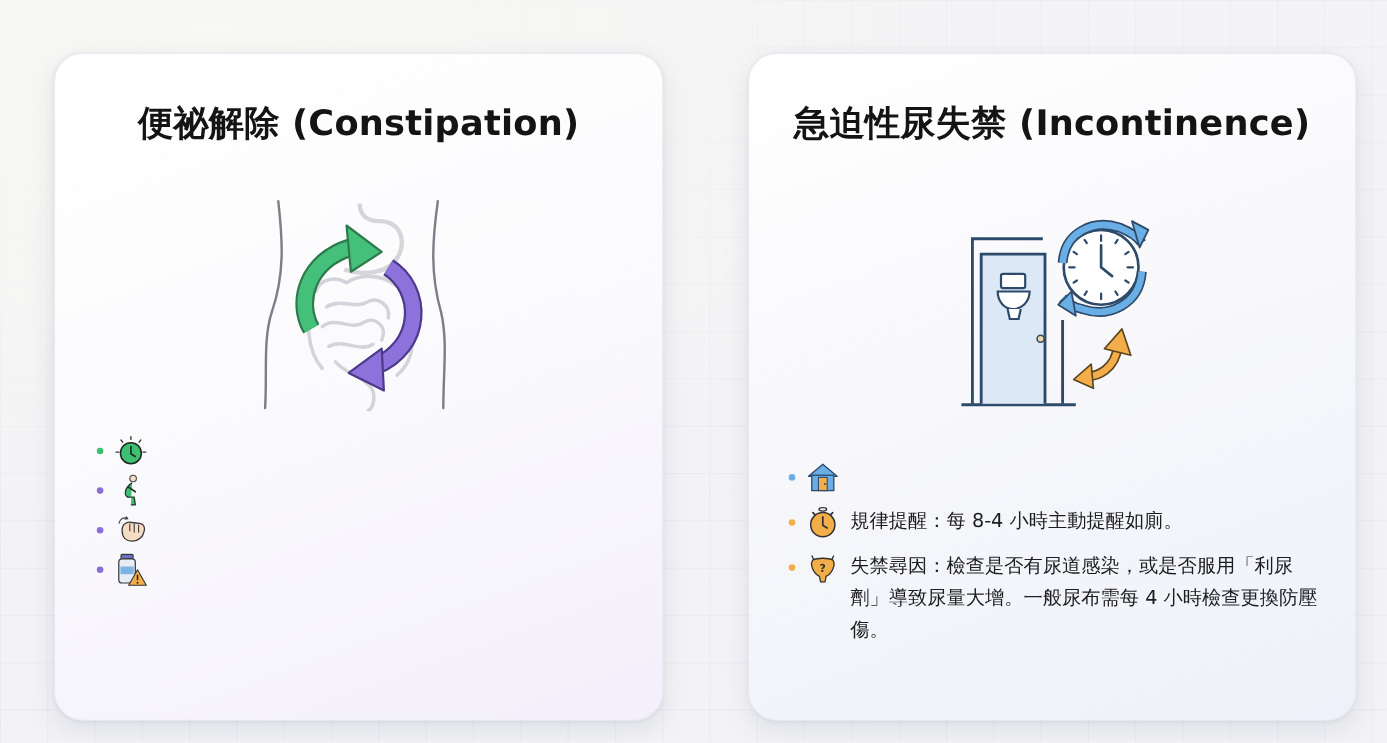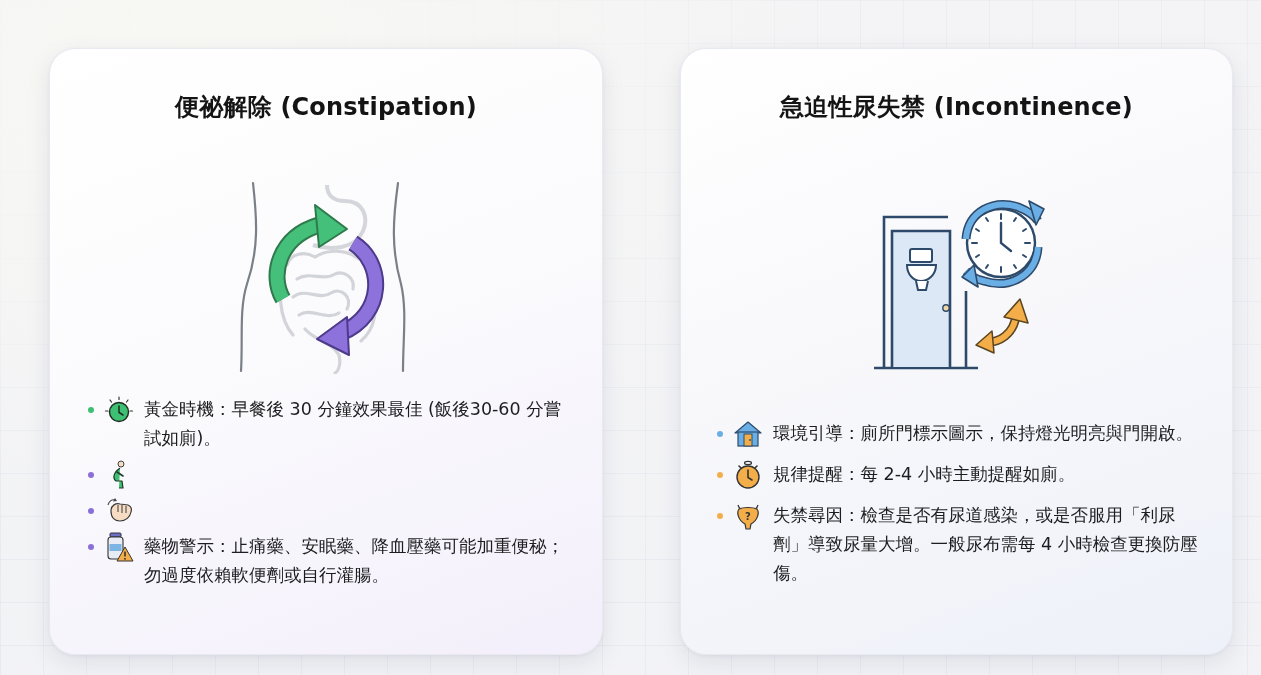--- a/index.html
+++ b/index.html
@@ -36,21 +36,21 @@
   .card-right {
     left: 680px; width: 553px;
     background: linear-gradient(160deg, #ffffff 0%, #f8f8fb 45%, #eef1f9 100%);
   }
   .card-title {
     position: absolute;
     top: 42px; left: 0; right: 0;
     text-align: center;
     font-family: "DejaVu Sans", sans-serif;
     font-weight: bold;
-    font-size: 24px;
+    font-size: 32px;
     color: #141414;
     letter-spacing: 0.2px;
   }
   .illus {
     position: absolute;
   }
   .bullets {
     position: absolute;
     list-style: none;
   }
@@ -124,21 +124,20 @@
             <line x1="15" y1="1" x2="15" y2="3.5"></line>
               <line x1="6" y1="4" x2="7.5" y2="6"></line>
               <line x1="24" y1="4" x2="22.5" y2="6"></line>
             <line x1="1.5" y1="15" x2="4" y2="15"></line>
               <line x1="26" y1="15" x2="28.5" y2="15"></line>
           </g>
           <circle cx="15" cy="16" r="9.5" fill="#3dc071" stroke="#1f2a22" stroke-width="1.4"></circle>
           <path d="M15 10 L15 16.5 L19 19" fill="none" stroke="#1f2a22" stroke-width="1.5" stroke-linecap="round"></path>
         </svg>
       </span>
-      <span class="btext">黃金時機：早餐後 30 分鐘效果最佳 (飯後30-60 分嘗試如廁)。</span>
     </li>
     <li class="bullet">
       <span class="dot" style="background:#8b6fd9"></span>
       <span class="bicon">
         <svg width="22" height="30" viewBox="0 0 22 30">
           <circle cx="13" cy="4" r="3" fill="#f5dcc4" stroke="#444" stroke-width="1"></circle>
           <path d="M12 8 C6 12, 4 18, 8 21 L14 21 L15 28 L11 28" fill="#3dc071" stroke="#1f3a28" stroke-width="1.2" stroke-linejoin="round"></path>
           <path d="M9 12 L15 16" stroke="#1f3a28" stroke-width="1.6" stroke-linecap="round"></path>
         </svg>
       </span>
@@ -159,21 +158,20 @@
       <span class="bicon">
         <svg width="30" height="30" viewBox="0 0 30 30">
           <rect x="6" y="1" width="11" height="4" rx="1" fill="#6c6fc8" stroke="#333" stroke-width="1"></rect>
           <rect x="4" y="5" width="15" height="22" rx="3" fill="#e8edf5" stroke="#333" stroke-width="1.1"></rect>
           <rect x="5.5" y="12" width="12" height="7" fill="#7cb4e4"></rect>
           <polygon points="21,15 29,29 13,29" fill="#f3ae4a" stroke="#333" stroke-width="1" stroke-linejoin="round"></polygon>
           <line x1="21" y1="19.5" x2="21" y2="24.5" stroke="#222" stroke-width="1.4"></line>
           <circle cx="21" cy="26.8" r="0.9" fill="#222"></circle>
         </svg>
       </span>
-      <span class="btext">藥物警示：止痛藥、安眠藥、降血壓藥可能加重便秘；勿過度依賴軟便劑或自行灌腸。</span>
     </li>
   </ul>
 </section>
 
 <section class="card card-right">
   <h2 class="card-title">急迫性尿失禁 (Incontinence)</h2>
 
   <div class="illus" style="left:185px; top:138px; width:185px; height:185px;">
     <svg width="185" height="185" viewBox="0 0 185 185">
 
@@ -223,34 +221,33 @@
     <li class="bullet">
       <span class="dot" style="background:#6aaee6"></span>
       <span class="bicon">
         <svg width="30" height="28" viewBox="0 0 30 28">
           <polygon points="15,2 28,13 2,13" fill="#6aaee6" stroke="#2e4a6a" stroke-width="1.2" stroke-linejoin="round"></polygon>
           <rect x="5" y="12" width="20" height="14" fill="#6aaee6" stroke="#2e4a6a" stroke-width="1.2"></rect>
           <rect x="11" y="14" width="8" height="12" fill="#f3ae4a" stroke="#2e4a6a" stroke-width="1"></rect>
           <circle cx="17" cy="20" r="0.9" fill="#2e4a6a"></circle>
         </svg>
       </span>
-      <span class="btext">環境引導：廁所門標示圖示，保持燈光明亮與門開啟。</span>
     </li>
     <li class="bullet">
       <span class="dot" style="background:#f3ae4a"></span>
       <span class="bicon">
         <svg width="30" height="30" viewBox="0 0 30 30">
           <ellipse cx="15" cy="3" rx="3.5" ry="1.6" fill="none" stroke="#333" stroke-width="1.2"></ellipse>
           <line x1="6" y1="6" x2="8" y2="8" stroke="#333" stroke-width="1.6" stroke-linecap="round"></line>
           <line x1="24" y1="6" x2="22" y2="8" stroke="#333" stroke-width="1.6" stroke-linecap="round"></line>
           <circle cx="15" cy="17" r="11" fill="#f3ae4a" stroke="#333" stroke-width="1.4"></circle>
           <path d="M15 10 L15 17.5 L19 20" fill="none" stroke="#333" stroke-width="1.6" stroke-linecap="round"></path>
         </svg>
       </span>
-      <span class="btext">規律提醒：每 2-4 小時主動提醒如廁。</span>
+      <span class="btext">規律提醒：每 8-4 小時主動提醒如廁。</span>
     </li>
     <li class="bullet">
       <span class="dot" style="background:#f3ae4a"></span>
       <span class="bicon">
         <svg width="30" height="30" viewBox="0 0 30 30">
           <path d="M5 4 C6 7, 7 8, 8 9 M25 4 C24 7, 23 8, 22 9" fill="none" stroke="#333" stroke-width="1.2"></path>
           <path d="M6 8 C10 6, 20 6, 24 8 C27 12, 24 20, 18 23 L17 28 L13 28 L12 23 C6 20, 3 12, 6 8 Z" fill="#f3ae4a" stroke="#333" stroke-width="1.2"></path>
           <text x="15" y="19" font-size="10" text-anchor="middle" fill="#333" font-family="DejaVu Sans, sans-serif" font-weight="bold">?</text>
         </svg>
       </span>

